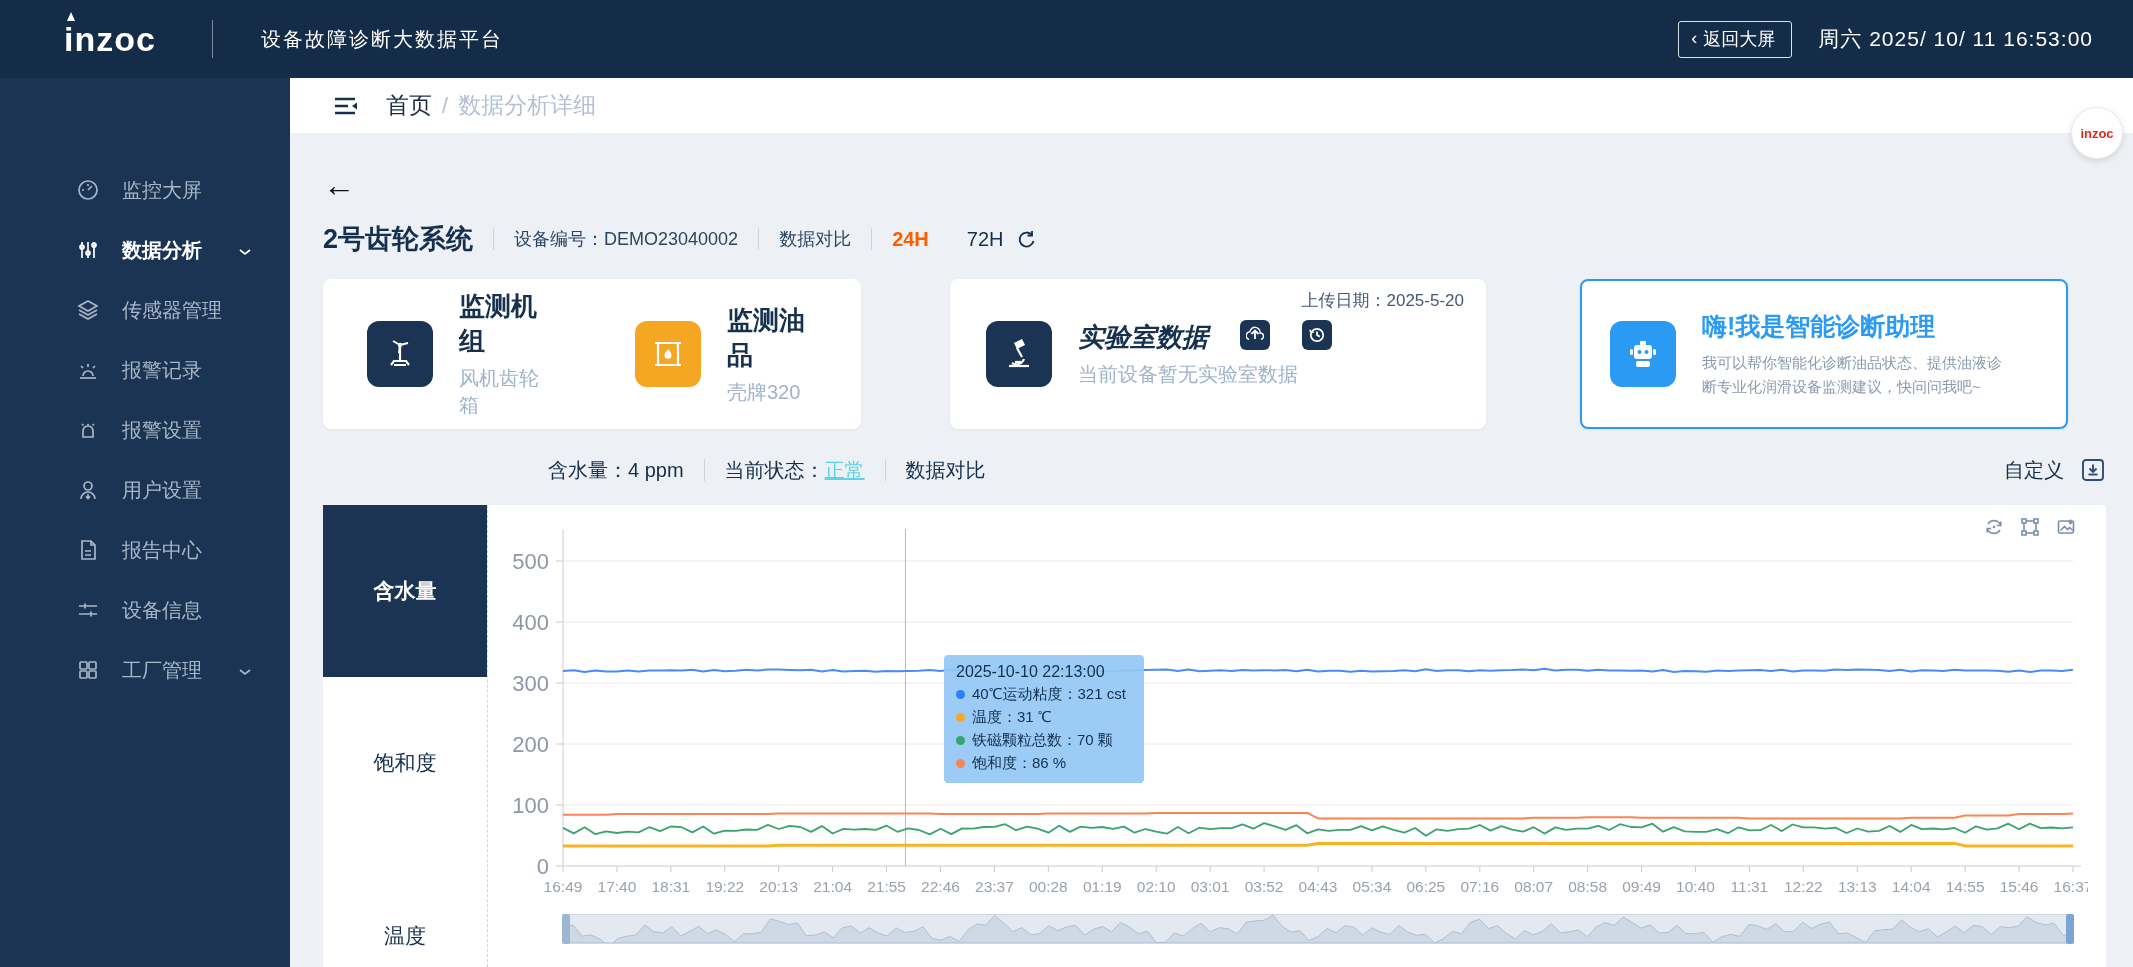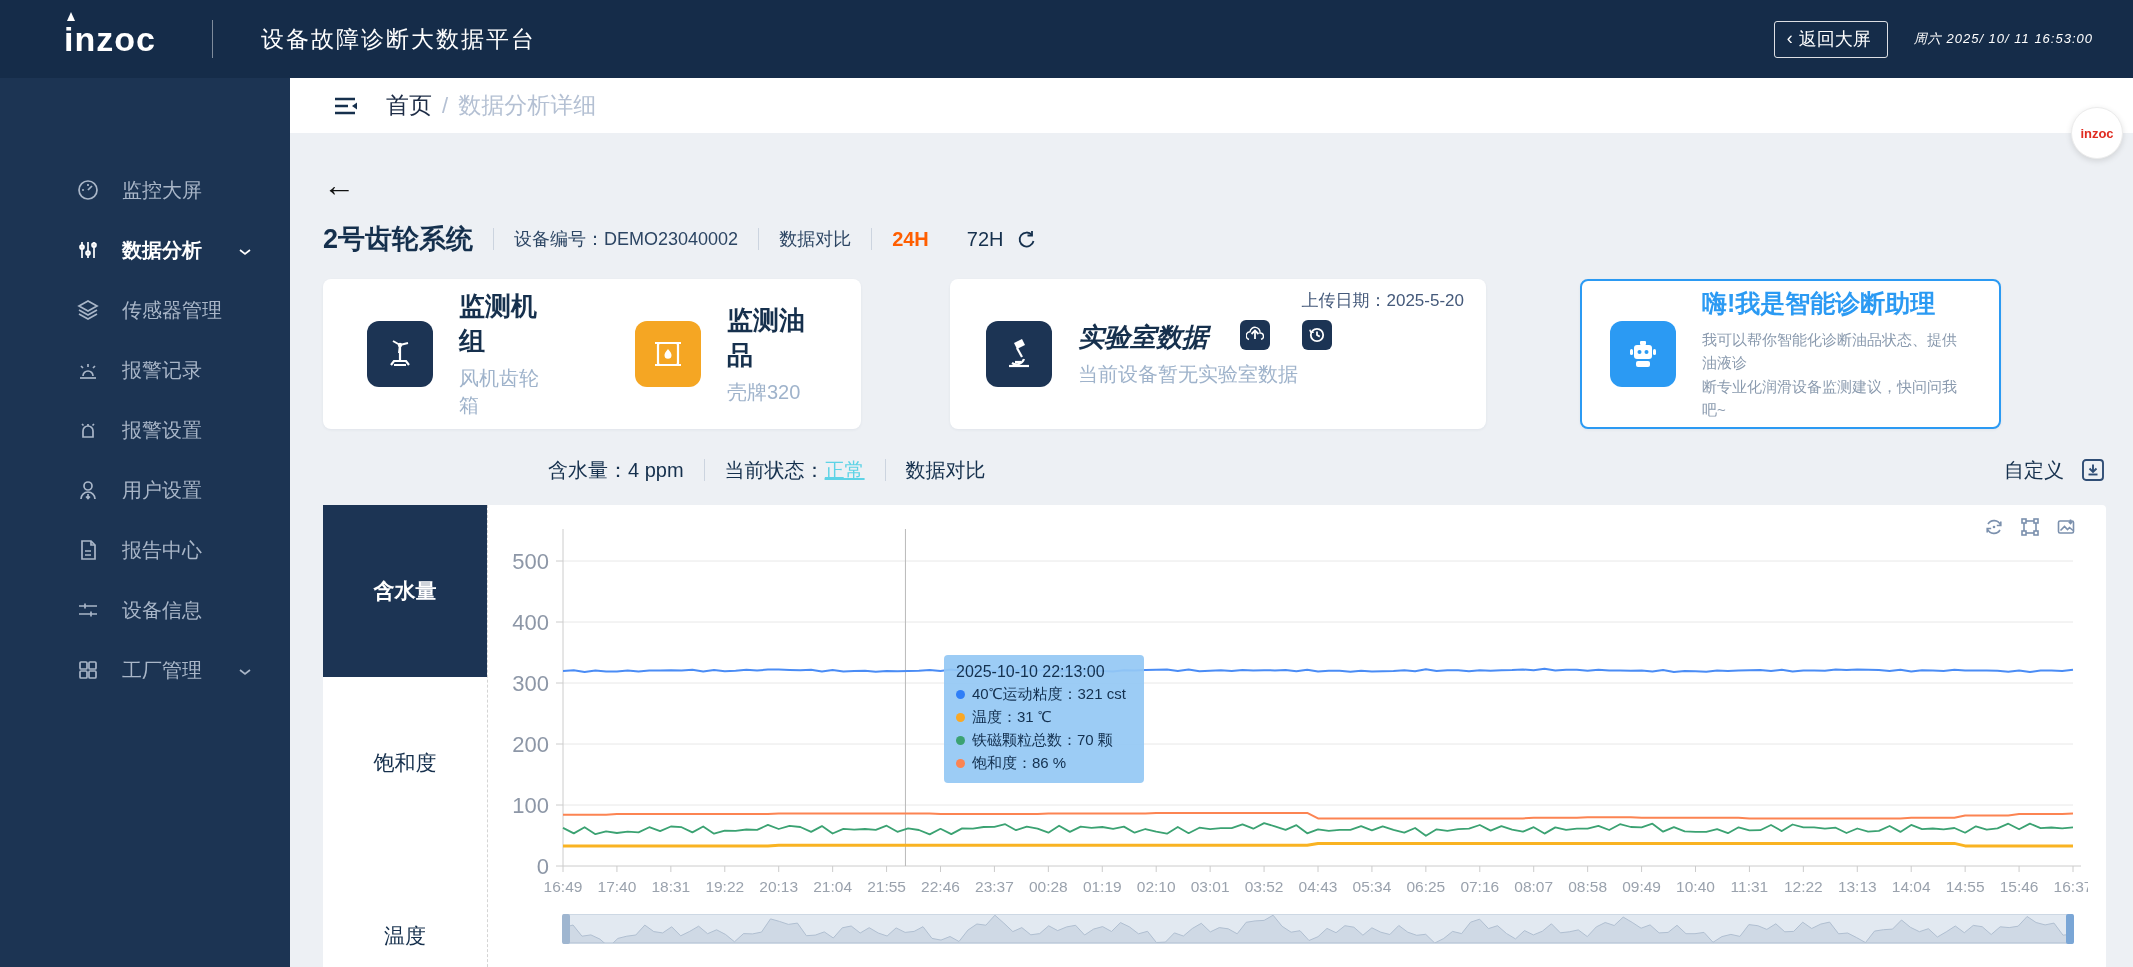--- a/index.html
+++ b/index.html
@@ -5,24 +5,24 @@
   * { margin:0; padding:0; box-sizing:border-box; }
   html,body { width:2133px; height:967px; overflow:hidden; }
   body { font-family:"Liberation Sans", sans-serif; background:#edf0f4; color:#16304d; }
   .app { position:relative; width:2133px; height:967px; }
 
   
   .header { position:absolute; left:0; top:0; width:2133px; height:78px; background:#152c49; display:flex; align-items:center; z-index:3; }
   .logo { margin-left:64px; color:#fff; font-size:34px; font-weight:800; letter-spacing:1px; position:relative; }
   .logo::before { content:""; position:absolute; left:3px; top:-8px; width:0; height:0; border-left:4px solid transparent; border-right:4px solid transparent; border-bottom:9px solid #fff; }
   .hdr-divider { width:1px; height:38px; background:rgba(255,255,255,.45); margin:0 48px 0 56px; }
-  .hdr-title { color:#fff; font-size:23px; letter-spacing:2px; font-weight:500; }
+  .hdr-title { color:#fff; font-size:20px; letter-spacing:2px; font-weight:500; }
   .hdr-right { margin-left:auto; display:flex; align-items:center; margin-right:40px; gap:26px; }
   .back-screen-btn { border:1px solid rgba(255,255,255,.85); color:#fff; font-size:18px; padding:5px 16px 6px 12px; border-radius:3px; cursor:pointer; display:flex; align-items:center; gap:6px; background:transparent; }
-  .hdr-datetime { color:#fff; font-size:13px; letter-spacing:1px;font-style:italic; }
+  .hdr-datetime { color:#fff; font-size:21px; letter-spacing:1px; }
 
   
   .sidebar { position:absolute; left:0; top:78px; width:290px; bottom:0; background:#1c3453; padding-top:82px; z-index:2; }
   .side-item { height:60px; display:flex; align-items:center; padding-left:76px; color:#a9b6c8; font-size:20px; cursor:pointer; gap:22px; }
   .side-item .icn { width:24px; height:24px; display:flex; align-items:center; justify-content:center; }
   .side-item svg { stroke:#a9b6c8; }
   .side-item.active { color:#ffffff; font-weight:700; }
   .side-item.active svg { stroke:#ffffff; }
   .chev { margin-left:14px; }
 
@@ -46,21 +46,21 @@
   .meta-txt { font-size:18px; color:#2c4563; }
   .range-24 { font-size:20px; font-weight:700; color:#ff5e00; cursor:pointer; }
   .range-72 { font-size:20px; color:#15304d; margin-left:38px; cursor:pointer; }
   .refresh { margin-left:12px; cursor:pointer; display:flex; }
 
   
   .cards-row { margin-top:22px; display:flex; height:150px; }
   .card { background:#fff; border-radius:8px; box-shadow:0 1px 3px rgba(30,50,80,.06); }
   .card1 { width:538px; display:flex; align-items:center; padding:0 44px; gap:26px; }
   .card2 { width:536px; margin-left:89px; position:relative; display:flex; align-items:center; padding:12px 36px; gap:26px; }
-  .card3 { width:421px; margin-left:94px; border:2px solid #2b9af3; display:flex; align-items:center; padding:0 28px; gap:26px; cursor:pointer; }
+  .card3 { width:488px; margin-left:94px; border:2px solid #2b9af3; display:flex; align-items:center; padding:0 28px; gap:26px; cursor:pointer; }
   .sq-icn { width:66px; height:66px; border-radius:12px; display:flex; align-items:center; justify-content:center; flex:none; }
   .sq-navy { background:#1c3454; }
   .sq-orange { background:#f5a623; }
   .sq-blue { background:#2b9af3; }
   .card-txt .t { font-size:26px; font-weight:800; color:#16304d; }
   .card-txt .s { font-size:20px; color:#9fb3cb; margin-top:6px; }
   .grp2 { margin-left:60px; }
   .upload-date { position:absolute; top:10px; right:22px; font-size:17px; color:#44597a; }
   .lab-title-row { display:flex; gap:32px;font-style:italic; }
   .mini-btn { width:30px; height:30px; border-radius:6px; background:#1c3454; display:flex; align-items:center; justify-content:center; cursor:pointer; }

